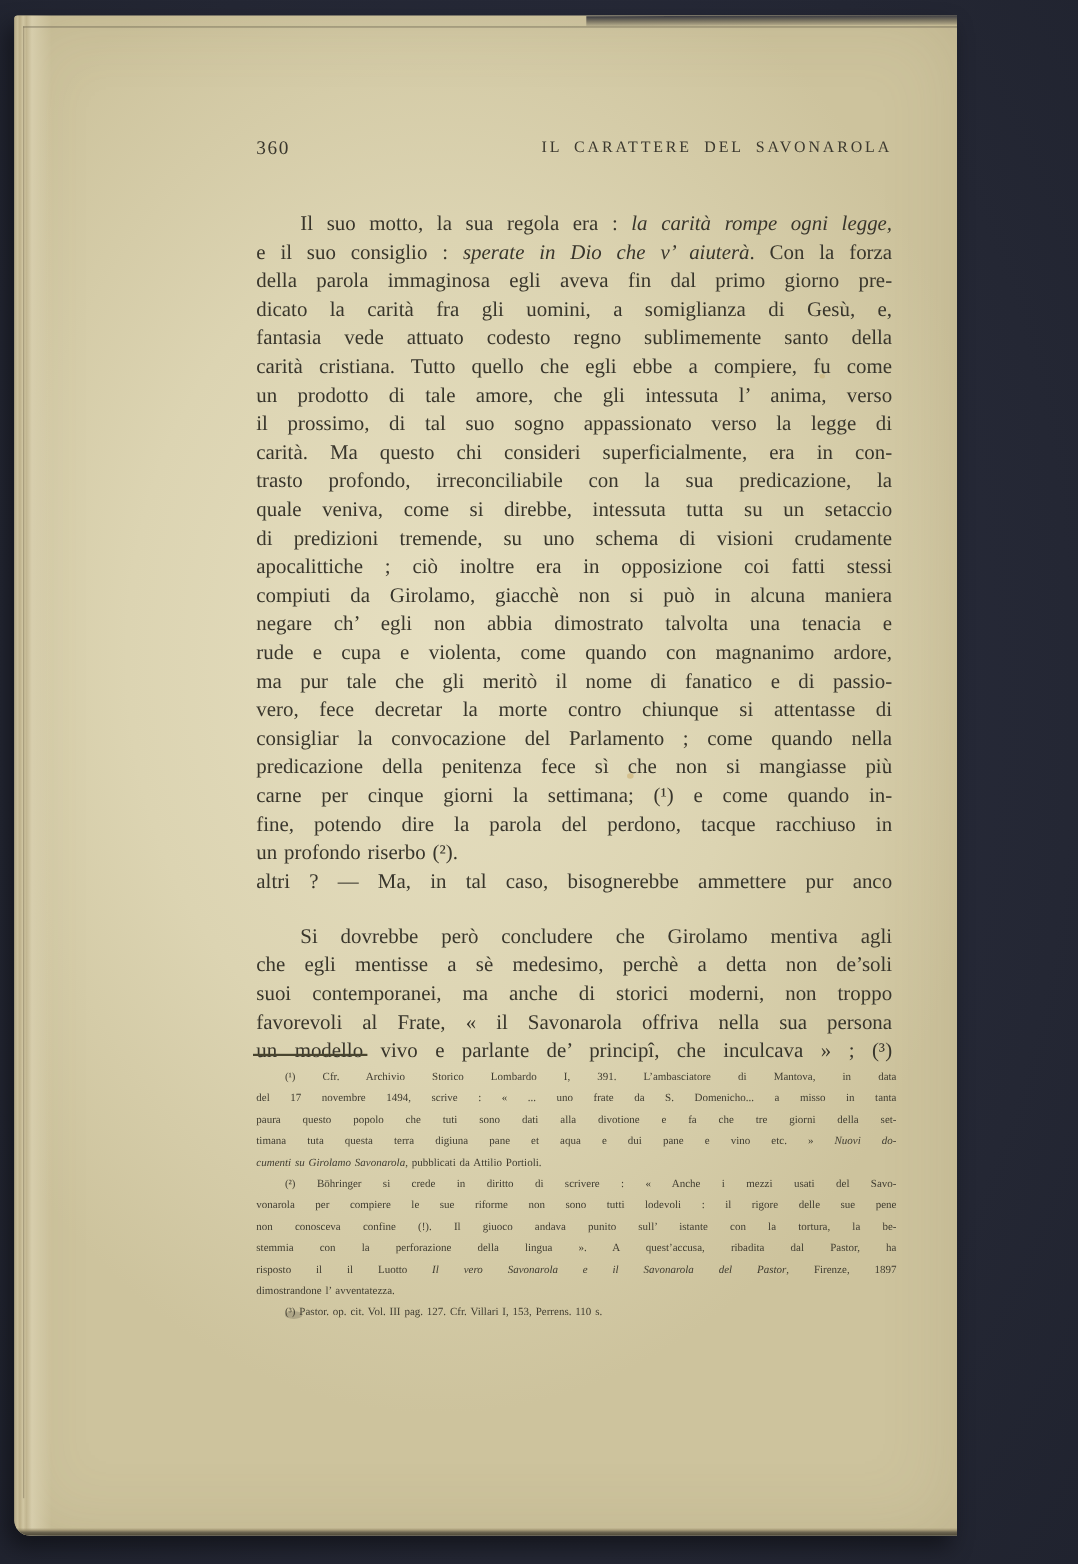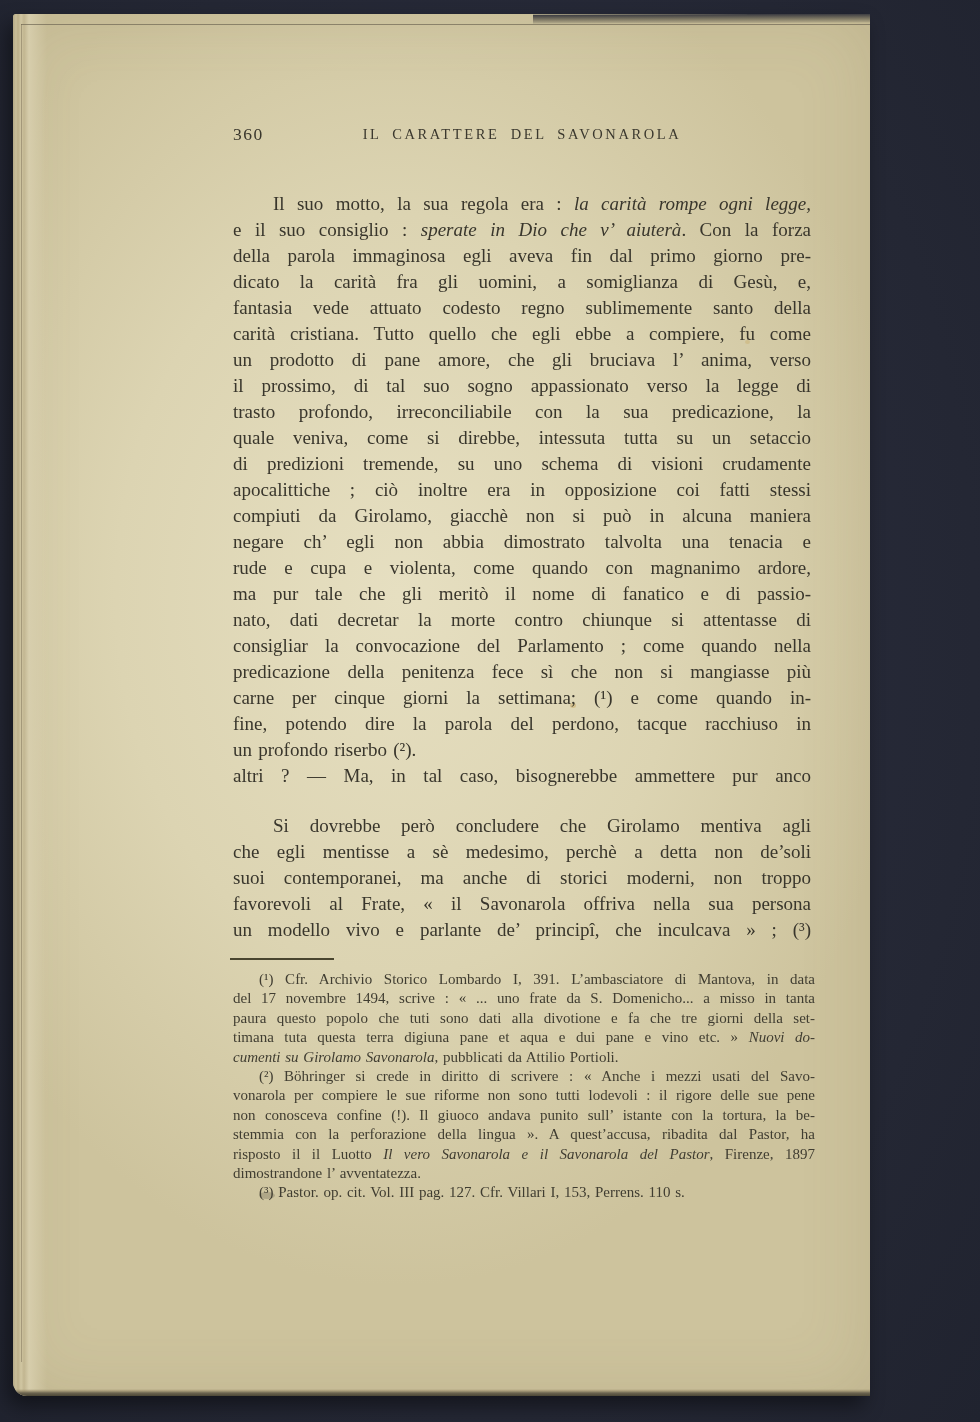--- a/index.html
+++ b/index.html
@@ -26,29 +26,29 @@
         background:linear-gradient(180deg,rgba(240,234,208,0),rgba(240,234,208,.95) 15%,rgba(240,234,208,.85) 45%,rgba(240,234,208,.3) 75%,rgba(240,234,208,0));}
   .crease-dark{position:absolute;left:915px;top:190px;width:1px;height:950px;
         background:linear-gradient(180deg,rgba(110,98,72,0),rgba(110,98,72,.55) 15%,rgba(110,98,72,.45) 45%,rgba(110,98,72,.2) 75%,rgba(110,98,72,0));}
   .speck-a{position:absolute;left:557px;top:689px;width:6px;height:5px;border-radius:50%;background:#c8a35a;opacity:.45;}
   .speck-b{position:absolute;left:908px;top:674px;width:6px;height:4px;border-radius:50%;background:#4a4435;opacity:.6;}
   .speck-c{position:absolute;left:732px;top:326px;width:5px;height:4px;border-radius:50%;background:#c9a65d;opacity:.35;}
   .smudge{position:absolute;left:246px;top:1178px;width:16px;height:7px;border-radius:50%;background:rgba(60,55,45,.22);}
   
   .header{position:absolute;left:220px;top:110px;width:578px;height:24px;}
   .pnum{position:absolute;left:0;top:0;font-size:17.5px;letter-spacing:1.5px;color:#39362c;}
-  .htitle{display:block;text-align:center;font-size:14.5px;letter-spacing:2.6px;word-spacing:5px;
+  .htitle{display:block;text-align:right;font-size:14.5px;letter-spacing:2.6px;word-spacing:5px;
         padding-top:2px;color:#3b382e;}
   .bodytext{position:absolute;left:220px;top:153px;width:578px;font-size:19px;line-height:26px;
         color:#39362c;word-spacing:1.5px;}
   .ln{text-align:justify;text-align-last:justify;}
   .ln.e{text-align-last:left;}
   .ln.ind{text-indent:40px;margin-top:24px;}
   .fnrule{position:absolute;left:217px;top:944px;width:104px;height:2px;background:#49452f;}
-  .footnotes{position:absolute;left:220px;top:956px;width:582px;font-size:15px;line-height:19.4px;
+  .footnotes{position:absolute;left:220px;top:956px;width:582px;font-size:10px;line-height:19.4px;
         color:#403d31;word-spacing:1px;font-family:Liberation Serif, serif;}
   .fn{text-align:justify;text-align-last:justify;}
   .fn.e{text-align-last:left;}
   .fn.ind{text-indent:26px;}
   .i{font-style:italic;}
 </style>
 </head>
 <body>
 
 <div class="page">
@@ -70,31 +70,32 @@
     <span class="htitle">IL CARATTERE DEL SAVONAROLA</span>
   </div>
 
   <div class="bodytext">
     <div class="ln ind"><span>Il suo motto, la sua regola era : </span><span class="i">la carità rompe ogni legge,</span></div>
     <div class="ln"><span>e il suo consiglio : </span><span class="i">sperate in Dio che v’ aiuterà</span><span>. Con la forza</span></div>
     <div class="ln">della parola immaginosa egli aveva fin dal primo giorno pre-</div>
     <div class="ln">dicato la carità fra gli uomini, a somiglianza di Gesù, e,</div>
     <div class="ln">fantasia vede attuato codesto regno sublimemente santo della</div>
     <div class="ln">carità cristiana. Tutto quello che egli ebbe a compiere, fu come</div>
-    <div class="ln">un prodotto di pane amore, che gli bruciava l’ anima, verso</div>
+    <div class="ln">un prodotto di tale amore, che gli intessuta l’ anima, verso</div>
     <div class="ln">il prossimo, di tal suo sogno appassionato verso la legge di</div>
+    <div class="ln">carità. Ma questo chi consideri superficialmente, era in con-</div>
     <div class="ln">trasto profondo, irreconciliabile con la sua predicazione, la</div>
     <div class="ln">quale veniva, come si direbbe, intessuta tutta su un setaccio</div>
     <div class="ln">di predizioni tremende, su uno schema di visioni crudamente</div>
     <div class="ln">apocalittiche ; ciò inoltre era in opposizione coi fatti stessi</div>
     <div class="ln">compiuti da Girolamo, giacchè non si può in alcuna maniera</div>
     <div class="ln">negare ch’ egli non abbia dimostrato talvolta una tenacia e</div>
     <div class="ln">rude e cupa e violenta, come quando con magnanimo ardore,</div>
     <div class="ln">ma pur tale che gli meritò il nome di fanatico e di passio-</div>
-    <div class="ln">nato, dati decretar la morte contro chiunque si attentasse di</div>
+    <div class="ln">vero, fece decretar la morte contro chiunque si attentasse di</div>
     <div class="ln">consigliar la convocazione del Parlamento ; come quando nella</div>
     <div class="ln">predicazione della penitenza fece sì che non si mangiasse più</div>
     <div class="ln">carne per cinque giorni la settimana; (¹) e come quando in-</div>
     <div class="ln">fine, potendo dire la parola del perdono, tacque racchiuso in</div>
     <div class="ln e">un profondo riserbo (²).</div>
     <div class="ln">altri ? — Ma, in tal caso, bisognerebbe ammettere pur anco</div>
     <div class="ln ind">Si dovrebbe però concludere che Girolamo mentiva agli</div>
     <div class="ln">che egli mentisse a sè medesimo, perchè a detta non de’soli</div>
     <div class="ln">suoi contemporanei, ma anche di storici moderni, non troppo</div>
     <div class="ln">favorevoli al Frate, « il Savonarola offriva nella sua persona</div>

